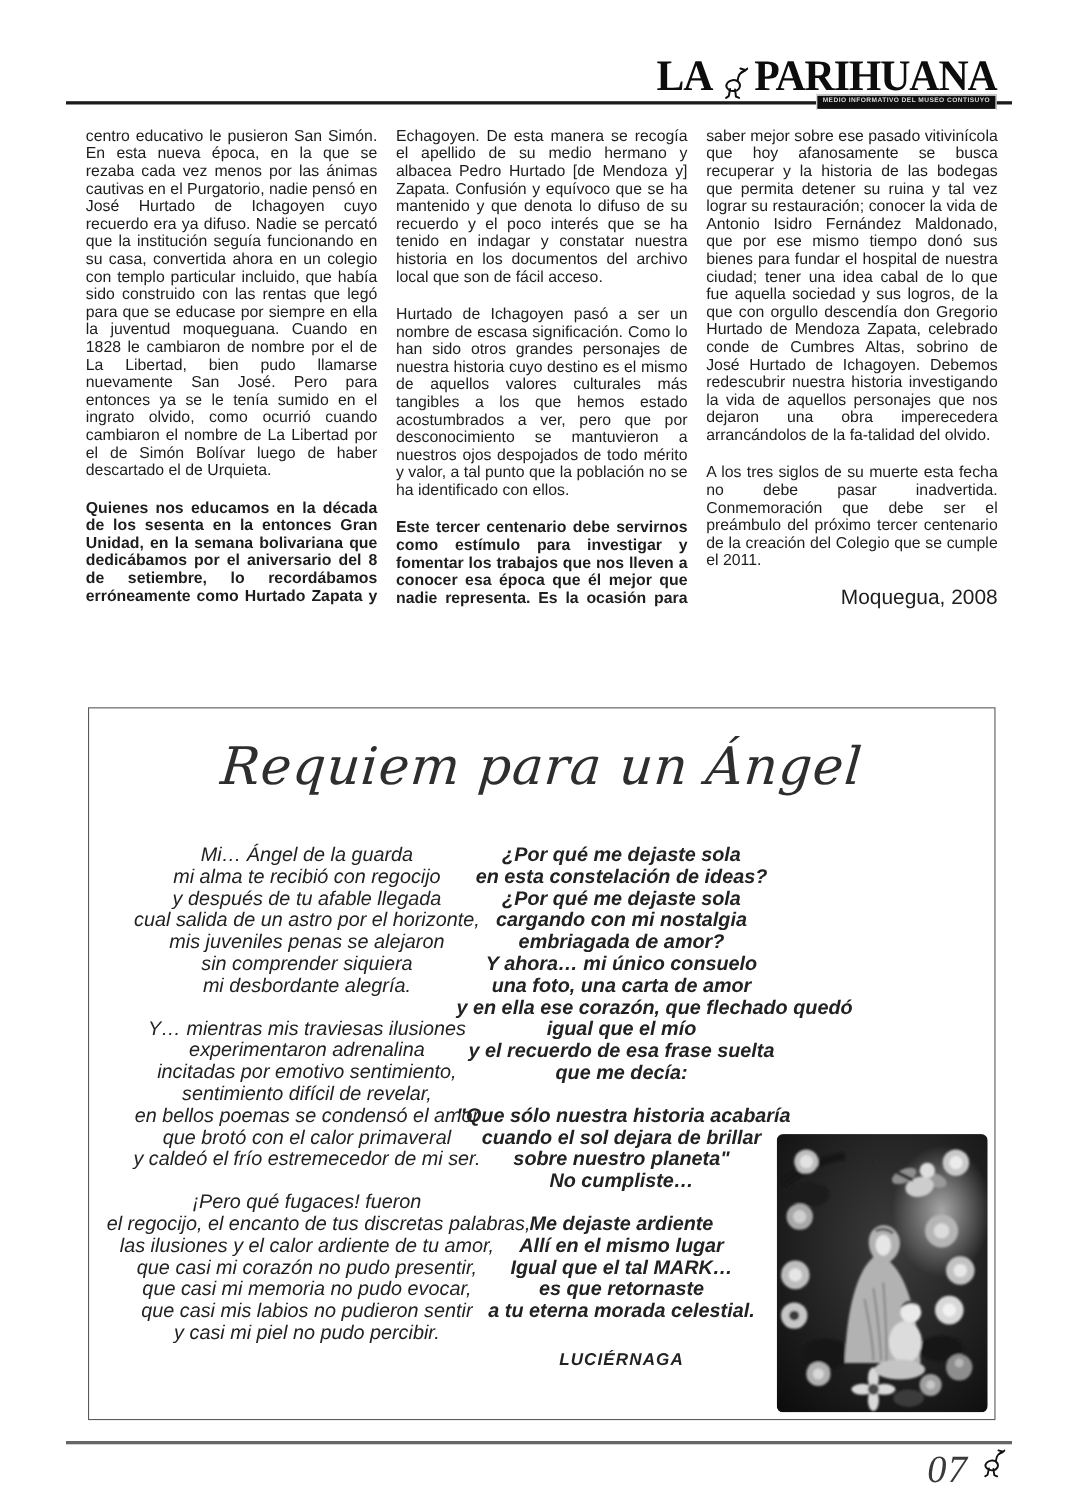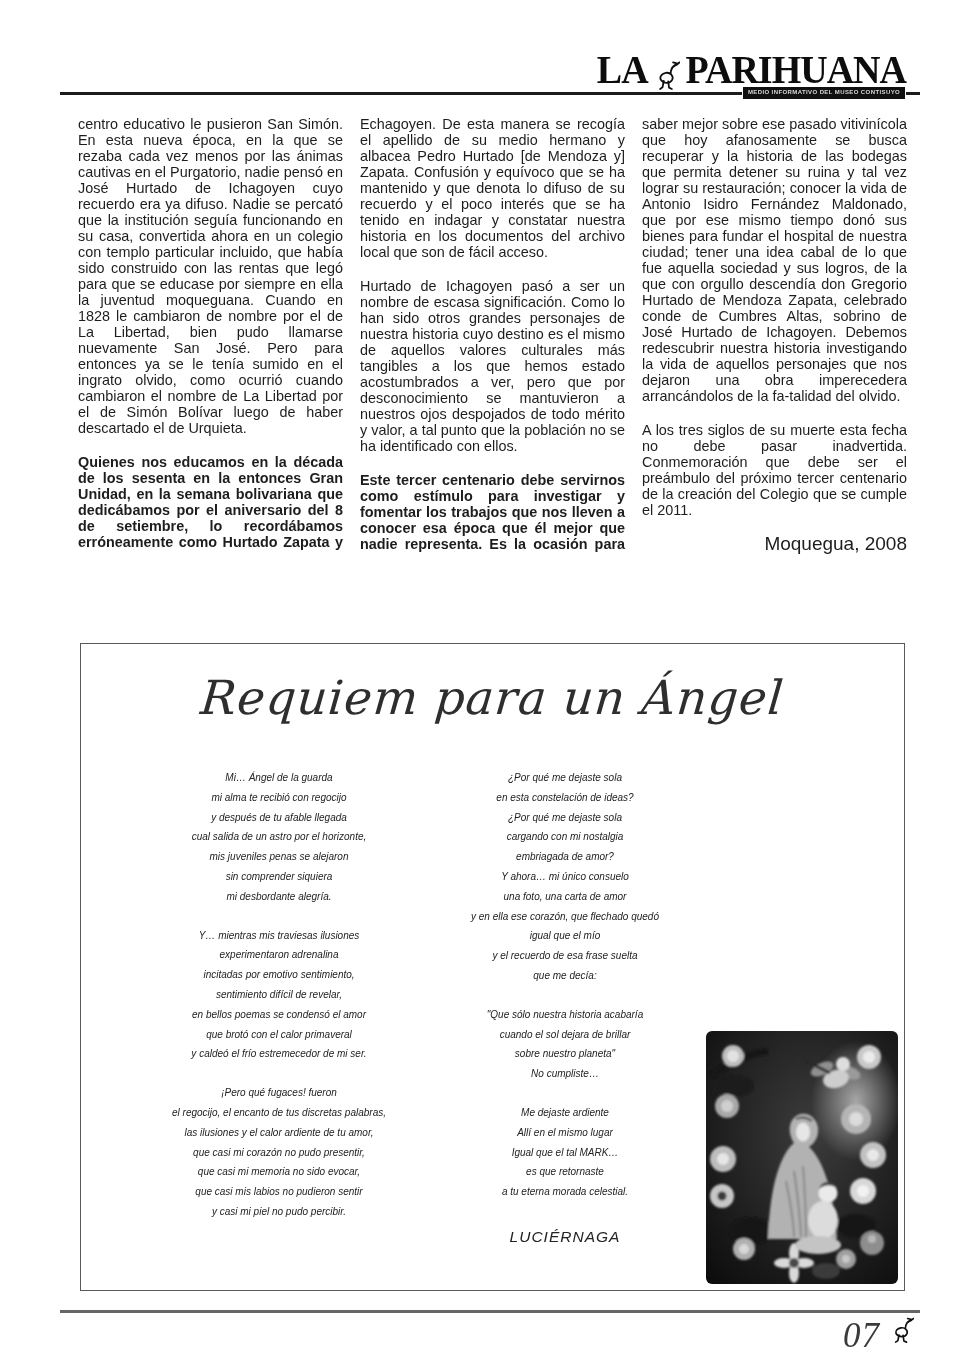--- a/index.html
+++ b/index.html
@@ -31,24 +31,24 @@
     position:absolute;top:643px;left:80px;width:825px;height:648px;
     border:1.5px solid #5a5a5a;box-sizing:border-box;background:#fff;
   }
   .poem-title{
     position:absolute;top:26px;left:0;right:0;text-align:center;
     font-family:"DejaVu Serif", serif;font-style:italic;font-size:47px;color:#2e2e2e;
     transform:skewX(-5deg);letter-spacing:1px;
   }
   .poem-col{position:absolute;top:124px;}
   .poem-col.left{left:16px;width:364px;}
-  .poem-col.right{left:334px;width:300px;}
+  .poem-col.right{left:334px;width:300px;font-weight:bold;}
   .stanza{margin-bottom:19px;}
   .pline{
-    font-style:italic;font-size:10px;line-height:19.8px;text-align:center;
+    font-style:italic;font-size:18px;line-height:19.8px;text-align:center;
     white-space:nowrap;color:#222;
   }
   .poem-author{
     margin-top:26px;text-align:center;font-style:italic;font-size:15.5px;
     letter-spacing:1px;color:#222;
   }
   
   .painting{
     position:absolute;left:625px;top:387px;width:192px;height:253px;border-radius:6px;
     overflow:hidden;box-shadow:0 0 4px 2px rgba(255,255,255,.95) inset;
@@ -129,21 +129,21 @@
           <div class="pline">sentimiento difícil de revelar,</div>
           <div class="pline">en bellos poemas se condensó el amor</div>
           <div class="pline">que brotó con el calor primaveral</div>
           <div class="pline">y caldeó el frío estremecedor de mi ser.</div>
         </div>
       <div class="stanza">
           <div class="pline">¡Pero qué fugaces! fueron</div>
           <div class="pline">el regocijo, el encanto de tus discretas palabras,</div>
           <div class="pline">las ilusiones y el calor ardiente de tu amor,</div>
           <div class="pline">que casi mi corazón no pudo presentir,</div>
-          <div class="pline">que casi mi memoria no sido evocar,</div>
+          <div class="pline">que casi mi memoria no pudo evocar,</div>
           <div class="pline">que casi mis labios no pudieron sentir</div>
           <div class="pline">y casi mi piel no pudo percibir.</div>
         </div>
     </div>
 
     <div class="poem-col right">
       <div class="stanza">
           <div class="pline">¿Por qué me dejaste sola</div>
           <div class="pline">en esta constelación de ideas?</div>
           <div class="pline">¿Por qué me dejaste sola</div>

